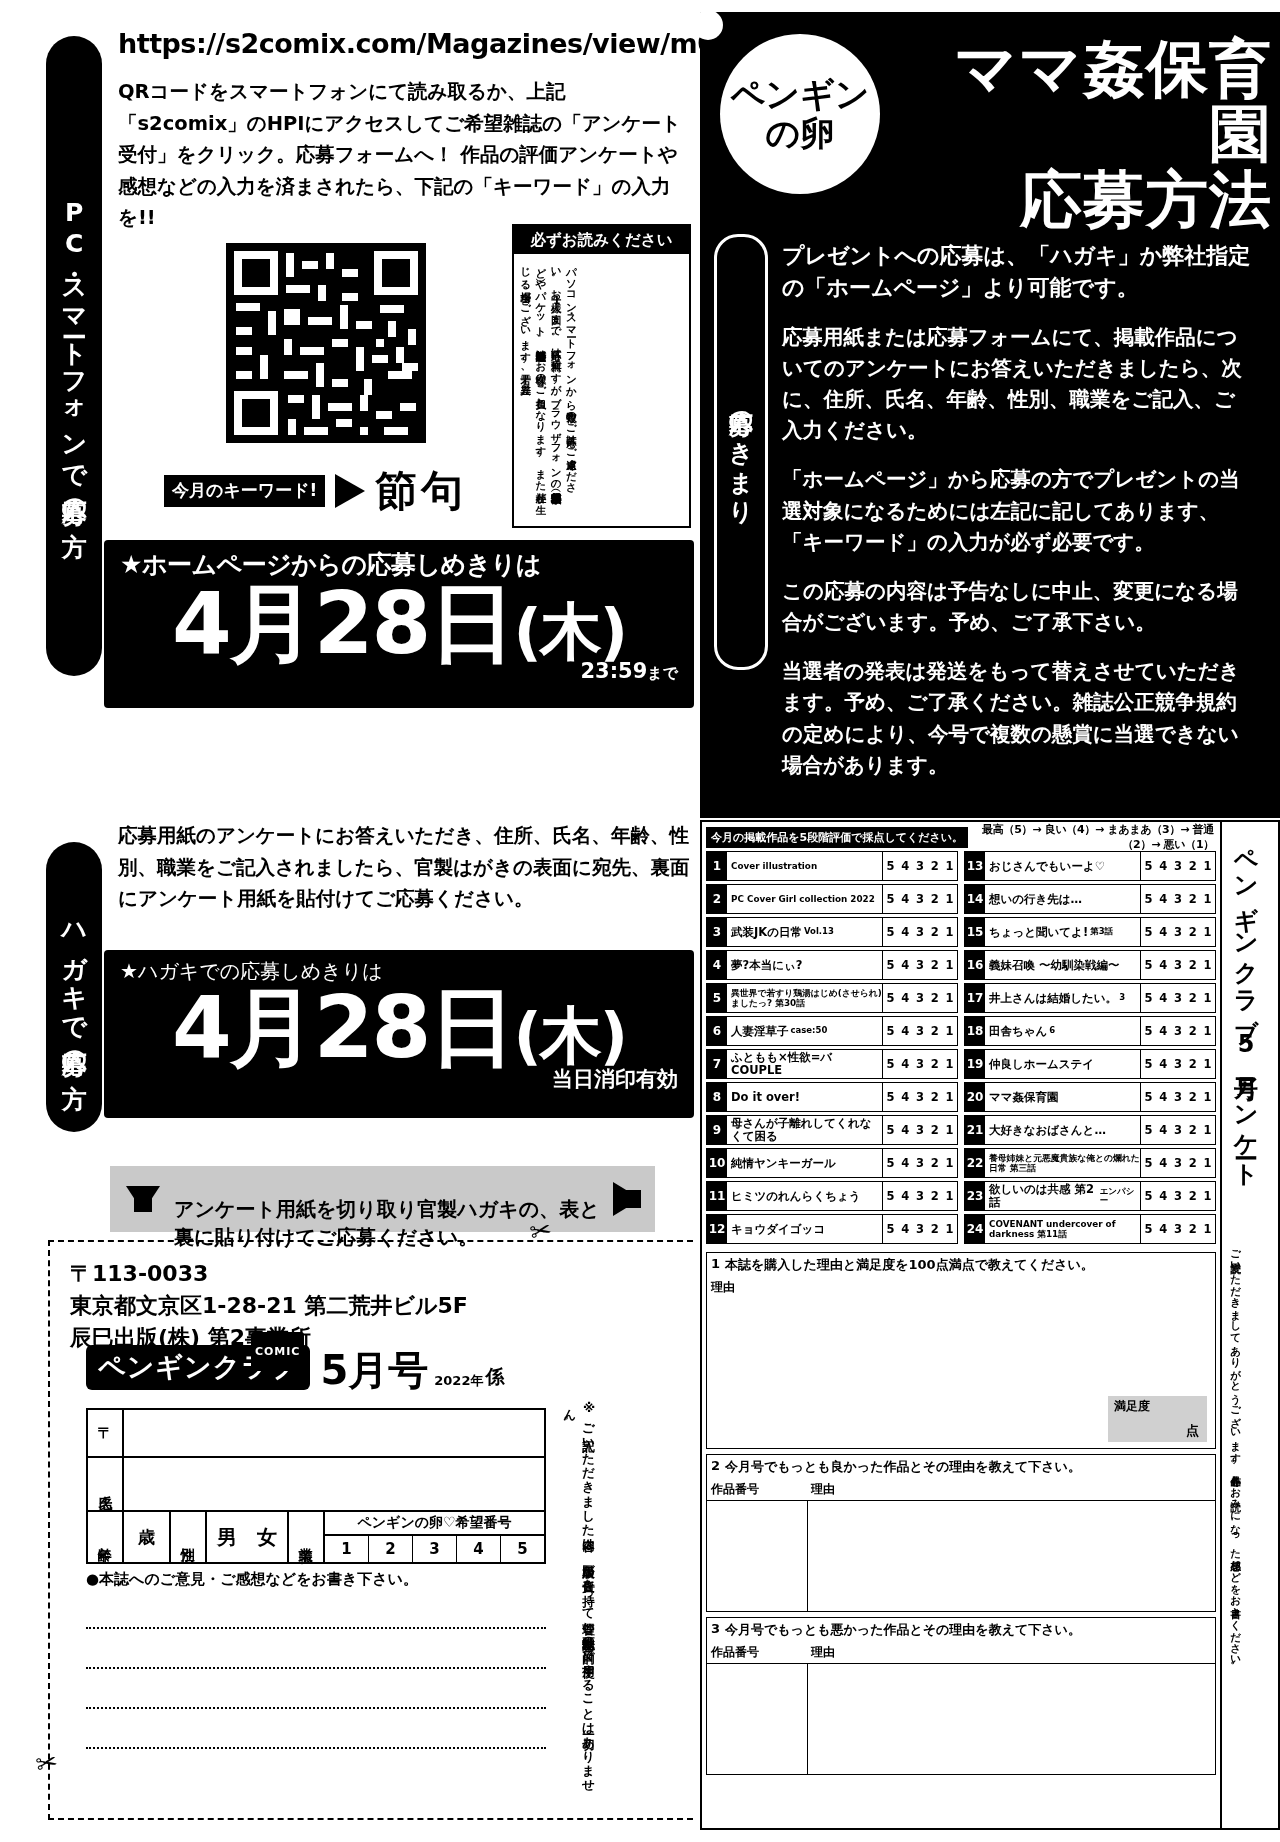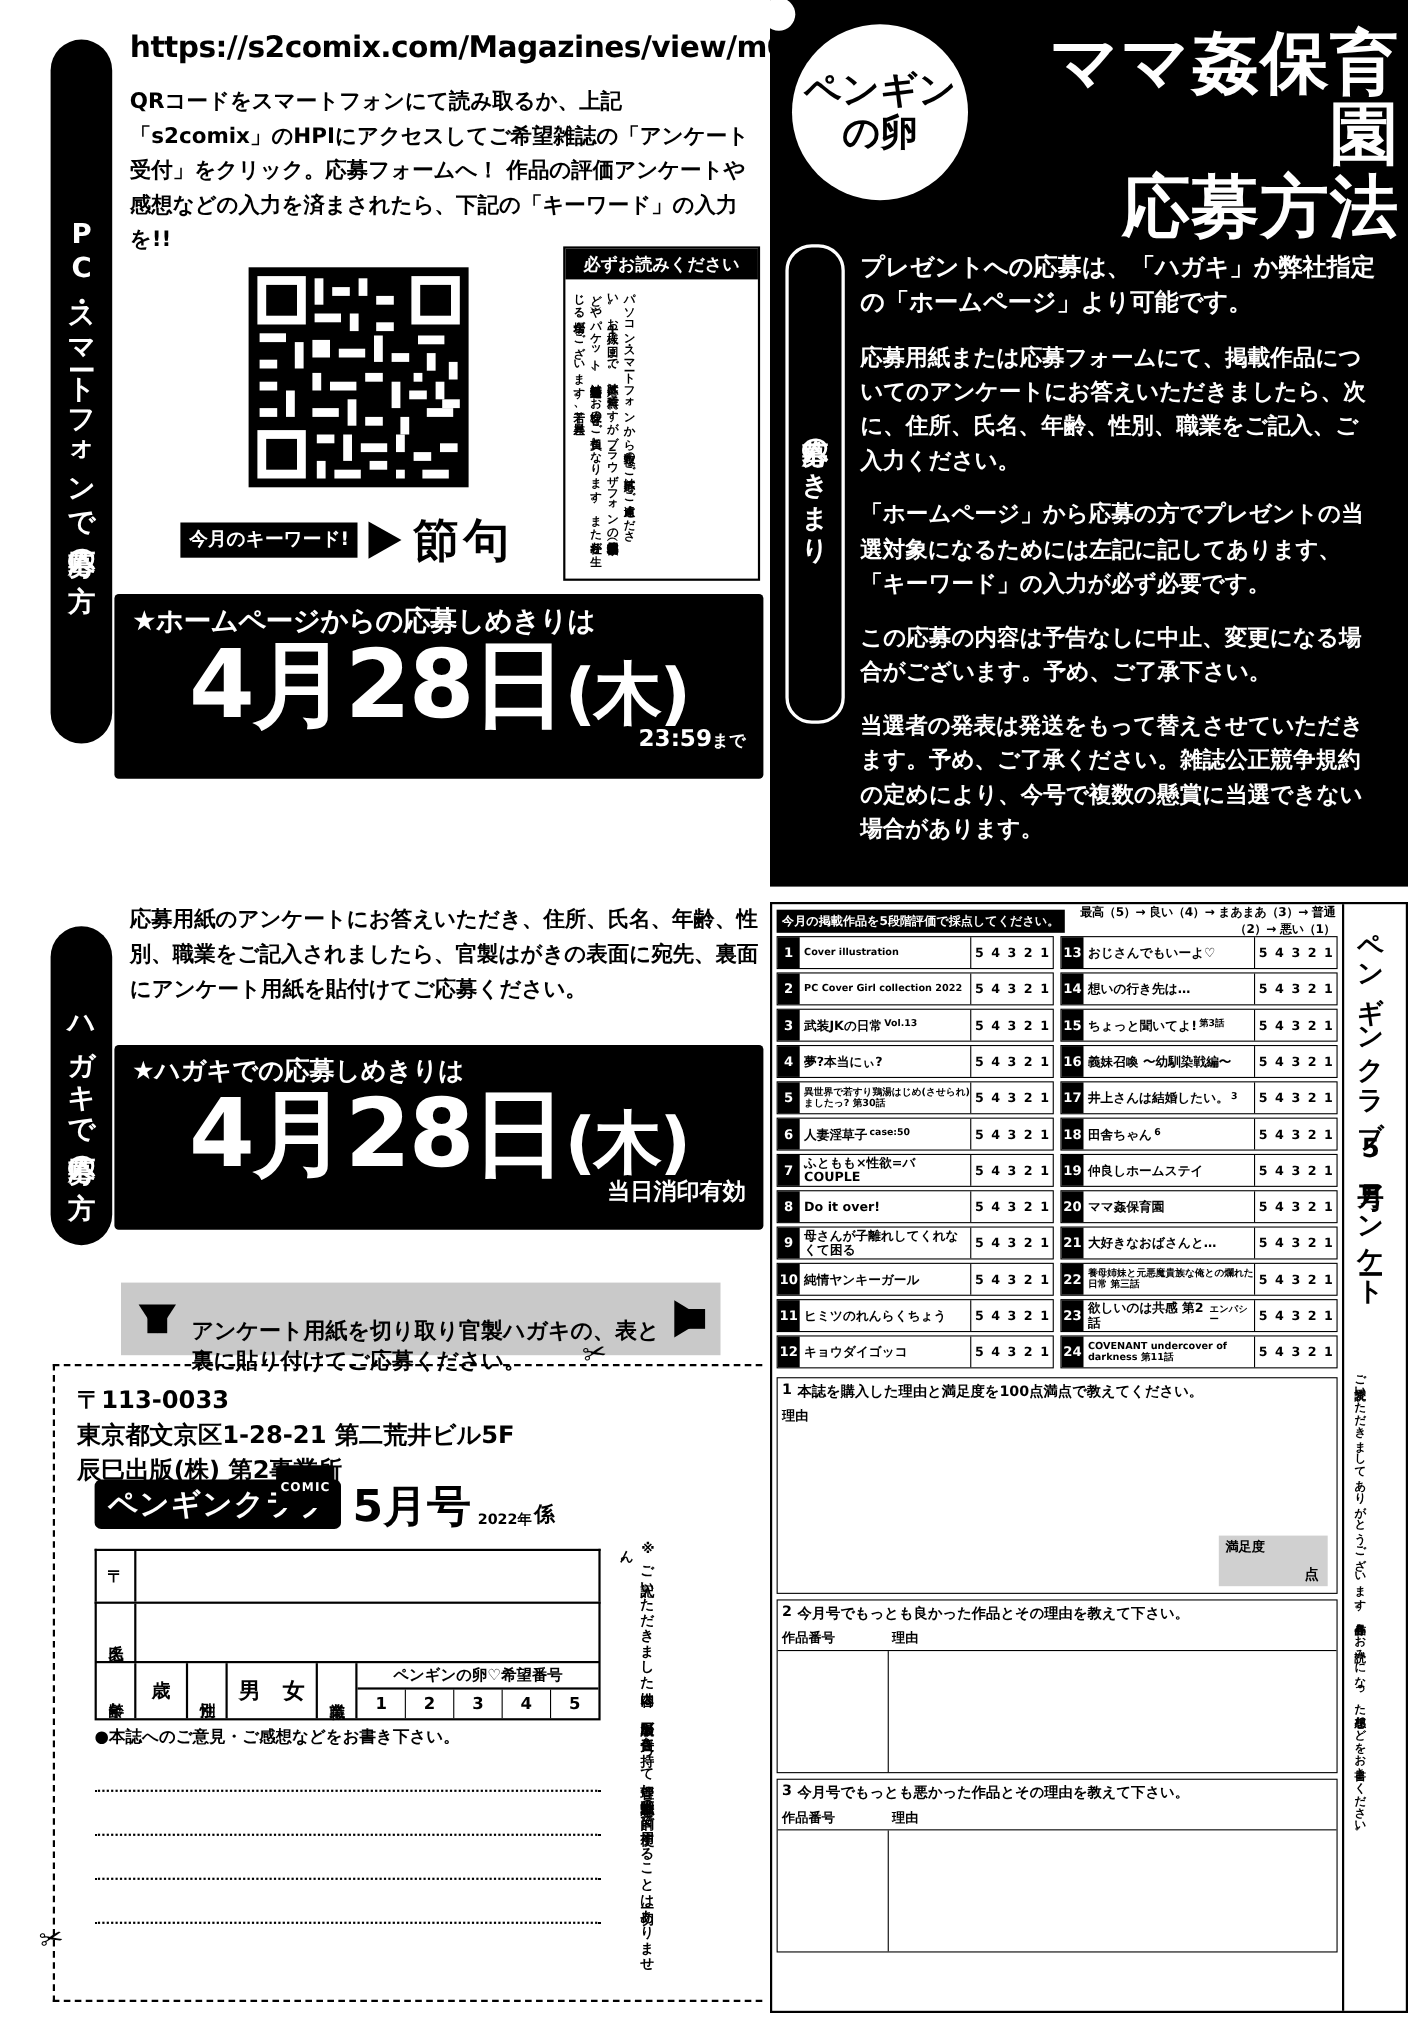--- a/index.html
+++ b/index.html
@@ -29,21 +29,21 @@
   #must-body p{writing-mode:vertical-rl;text-orientation:upright;font-size:10.5px;line-height:1.45;margin:0;height:238px;font-weight:bold;letter-spacing:0px;}
 
   #hp-deadline{position:absolute;left:58px;top:512px;width:590px;height:168px;background:#000;color:#fff;border-radius:4px;padding:8px 16px;box-sizing:border-box;}
   #hp-deadline .t1{font-size:25px;font-weight:bold;letter-spacing:-0.5px;}
   #hp-deadline .big{font-size:86px;font-weight:bold;line-height:0.95;text-align:center;letter-spacing:-2px;margin-top:2px;}
   #hp-deadline .big .sm{font-size:62px;}
   #hp-deadline .time{text-align:right;font-size:21px;font-weight:bold;margin-top:-6px;}
   #hp-deadline .time .s{font-size:15px;}
 
   
-  #present{position:absolute;left:700px;top:0;width:580px;height:806px;background:#000;color:#fff;}
+  #present{position:absolute;left:700px;top:12px;width:580px;height:806px;background:#000;color:#fff;}
   #peng-logo{position:absolute;left:20px;top:22px;width:160px;height:160px;border-radius:50%;background:#fff;}
   #peng-logo .glyph{position:absolute;left:0;top:0;width:160px;height:160px;color:#000;font-weight:bold;font-size:34px;
         display:flex;align-items:center;justify-content:center;line-height:1.15;text-align:center;}
   #peng-dot{position:absolute;left:-7px;top:-2px;width:30px;height:30px;border-radius:50%;background:#fff;}
   #present-title{position:absolute;left:196px;top:24px;width:376px;text-align:right;}
   #present-title .l1{font-size:62px;font-weight:bold;letter-spacing:1px;line-height:1.05;}
   #present-title .l2{font-size:62px;font-weight:bold;letter-spacing:1px;line-height:1.1;}
 
   #rules-tab{position:absolute;left:14px;top:222px;width:48px;height:430px;border:3px solid #fff;border-radius:24px;
         display:flex;align-items:center;justify-content:center;}
@@ -51,21 +51,21 @@
   #rules-body{position:absolute;left:82px;top:228px;width:472px;}
   #rules-body .lead{font-size:22px;font-weight:bold;line-height:1.45;margin-bottom:18px;}
   #rules-body p{font-size:20.5px;line-height:1.52;margin:0 0 18px 0;font-weight:bold;}
 
   
   #hagaki{position:absolute;left:46px;top:820px;width:650px;height:330px;}
   #hagaki-tab{position:absolute;left:0;top:22px;width:56px;height:290px;background:#000;color:#fff;border-radius:28px;display:flex;align-items:center;justify-content:center;}
   #hagaki-tab span{writing-mode:vertical-rl;text-orientation:upright;font-weight:bold;font-size:25px;letter-spacing:2px;line-height:1.1;}
   #hagaki-desc{position:absolute;left:72px;top:0;width:576px;font-size:19.5px;line-height:1.62;font-weight:bold;}
   #hagaki-deadline{position:absolute;left:58px;top:130px;width:590px;height:168px;background:#000;color:#fff;border-radius:4px;padding:8px 16px;box-sizing:border-box;}
-  #hagaki-deadline .t1{font-size:23px;font-weight:bold;}
+  #hagaki-deadline .t1{font-size:20px;font-weight:normal;}
   #hagaki-deadline .big{font-size:86px;font-weight:bold;line-height:0.95;text-align:center;letter-spacing:-2px;margin-top:2px;}
   #hagaki-deadline .big .sm{font-size:62px;}
   #hagaki-deadline .time{text-align:right;font-size:21px;font-weight:bold;margin-top:-4px;}
 
   #cut-note{position:absolute;left:110px;top:1166px;width:545px;height:66px;background:#c9c9c9;display:flex;align-items:center;}
   #cut-note .arrow-d{width:0;height:0;border-left:17px solid transparent;border-right:17px solid transparent;border-top:26px solid #000;margin:0 14px 0 16px;position:relative;}
   #cut-note .arrow-d:before{content:"";position:absolute;left:-9px;top:-24px;width:18px;height:24px;background:#000;}
   #cut-note .txt{font-size:20px;font-weight:bold;line-height:1.4;flex:1;margin-top:48px;}
   #cut-note .arrow-r{width:0;height:0;border-top:17px solid transparent;border-bottom:17px solid transparent;border-left:28px solid #000;margin-right:14px;position:relative;}
   #cut-note .arrow-r:before{content:"";position:absolute;left:-20px;top:-9px;width:20px;height:18px;background:#000;}

